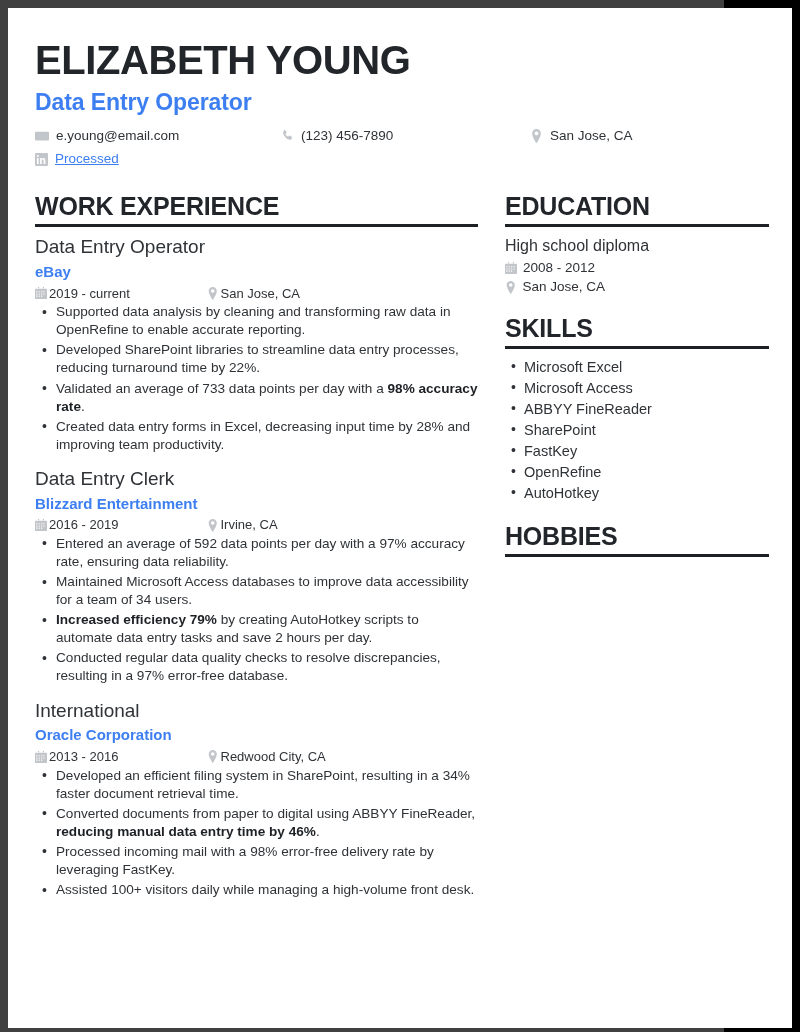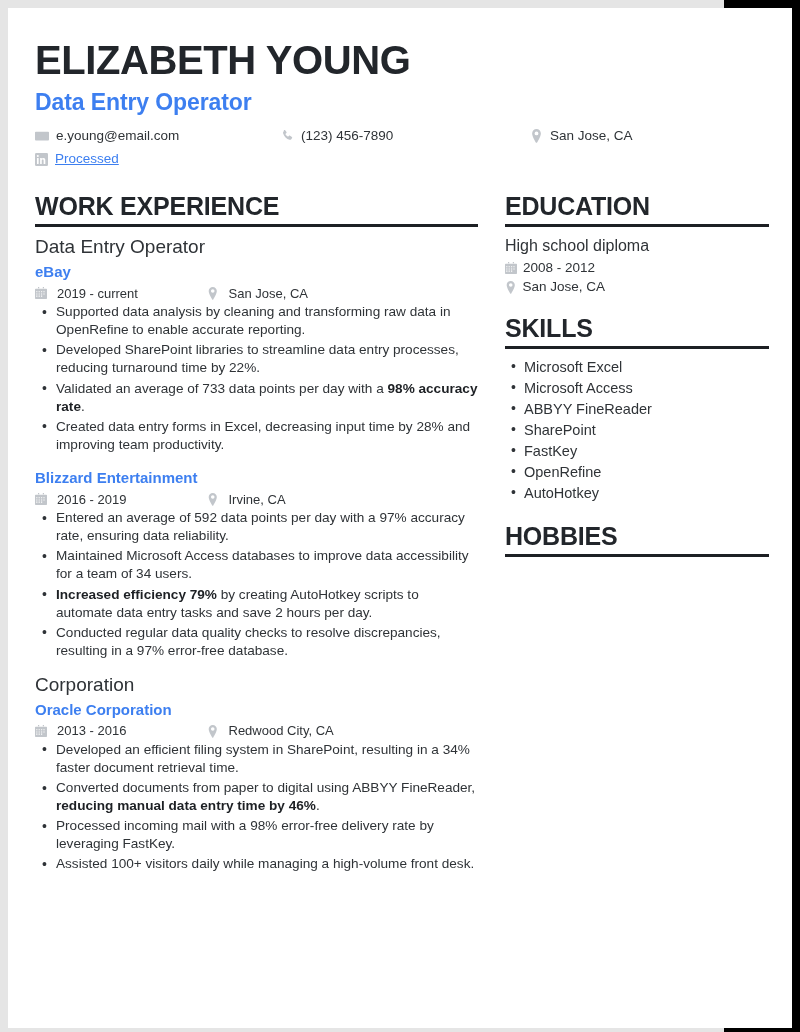--- a/index.html
+++ b/index.html
@@ -8,21 +8,21 @@
     width: 800px;
     height: 1032px;
     background: #000000;
     font-family: "Liberation Sans", sans-serif;
   }
 
   .page-frame {
     position: relative;
     width: 724px;
     height: 1032px;
-    background: #e5e5e5;
+    background: #404040;
     padding: 8px 8px 4px 8px;
   }
 
   .resume {
     position: relative;
     width: 784px;
     height: 1020px;
     background: #ffffff;
     padding: 30px 27px 0 27px;
     overflow: hidden;
@@ -134,21 +134,21 @@
   .entry-meta {
     display: flex;
     align-items: center;
     margin-top: 3px;
     margin-bottom: 2px;
   }
 
   .meta-item {
     display: flex;
     align-items: center;
-    gap: 10px;
+    gap: 2px;
     font-size: 13px;
     color: #2f3337;
     line-height: 1.2;
   }
 
   .meta-item.meta-dates { width: 172px; flex: 0 0 172px; }
 
   .bullets {
     list-style: none;
     margin-top: 2px;
@@ -313,20 +313,21 @@
                   </div>
                 </div>
                 <ul class="bullets">
                   <li>Supported data analysis by cleaning and transforming raw data in OpenRefine to enable accurate reporting.</li>
                   <li>Developed SharePoint libraries to streamline data entry processes, reducing turnaround time by 22%.</li>
                   <li>Validated an average of 733 data points per day with a <b>98% accuracy rate</b>.</li>
                   <li>Created data entry forms in Excel, decreasing input time by 28% and improving team productivity.</li>
                 </ul>
               </div>
               <div class="entry">
+                <div class="entry-title">Data Entry Clerk</div>
                 <div class="entry-org">Blizzard Entertainment</div>
                 <div class="entry-meta">
                   <div class="meta-item meta-dates">
                     <span class="ic">
                       <svg width="12" height="12" viewBox="0 0 16 16" fill="currentColor" aria-hidden="true">
                         <path d="M4 0h1.6v1.6H4zM10.4 0H12v1.6h-1.6zM1 2.2h14a1 1 0 0 1 1 1V15a1 1 0 0 1-1 1H1a1 1 0 0 1-1-1V3.2a1 1 0 0 1 1-1zm.6 3.4v1.5h1.6V5.6zm3.2 0v1.5h1.6V5.6zm3.2 0v1.5h1.6V5.6zm3.2 0v1.5h1.6V5.6zM1.6 8.5V10h1.6V8.5zm3.2 0V10h1.6V8.5zm3.2 0V10h1.6V8.5zm3.2 0V10h1.6V8.5zM1.6 11.4v1.5h1.6v-1.5zm3.2 0v1.5h1.6v-1.5zm3.2 0v1.5h1.6v-1.5z"></path>
                       </svg>
                     </span>
                     <span>2016 - 2019</span>
                   </div>
@@ -340,21 +341,21 @@
                   </div>
                 </div>
                 <ul class="bullets">
                   <li>Entered an average of 592 data points per day with a 97% accuracy rate, ensuring data reliability.</li>
                   <li>Maintained Microsoft Access databases to improve data accessibility for a team of 34 users.</li>
                   <li><b>Increased efficiency 79%</b> by creating AutoHotkey scripts to automate data entry tasks and save 2 hours per day.</li>
                   <li>Conducted regular data quality checks to resolve discrepancies, resulting in a 97% error-free database.</li>
                 </ul>
               </div>
               <div class="entry">
-                <div class="entry-title">Corporation</div>
+                <div class="entry-title">International</div>
                 <div class="entry-org">Oracle Corporation</div>
                 <div class="entry-meta">
                   <div class="meta-item meta-dates">
                     <span class="ic">
                       <svg width="12" height="12" viewBox="0 0 16 16" fill="currentColor" aria-hidden="true">
                         <path d="M4 0h1.6v1.6H4zM10.4 0H12v1.6h-1.6zM1 2.2h14a1 1 0 0 1 1 1V15a1 1 0 0 1-1 1H1a1 1 0 0 1-1-1V3.2a1 1 0 0 1 1-1zm.6 3.4v1.5h1.6V5.6zm3.2 0v1.5h1.6V5.6zm3.2 0v1.5h1.6V5.6zm3.2 0v1.5h1.6V5.6zM1.6 8.5V10h1.6V8.5zm3.2 0V10h1.6V8.5zm3.2 0V10h1.6V8.5zm3.2 0V10h1.6V8.5zM1.6 11.4v1.5h1.6v-1.5zm3.2 0v1.5h1.6v-1.5zm3.2 0v1.5h1.6v-1.5z"></path>
                       </svg>
                     </span>
                     <span>2013 - 2016</span>
                   </div>

